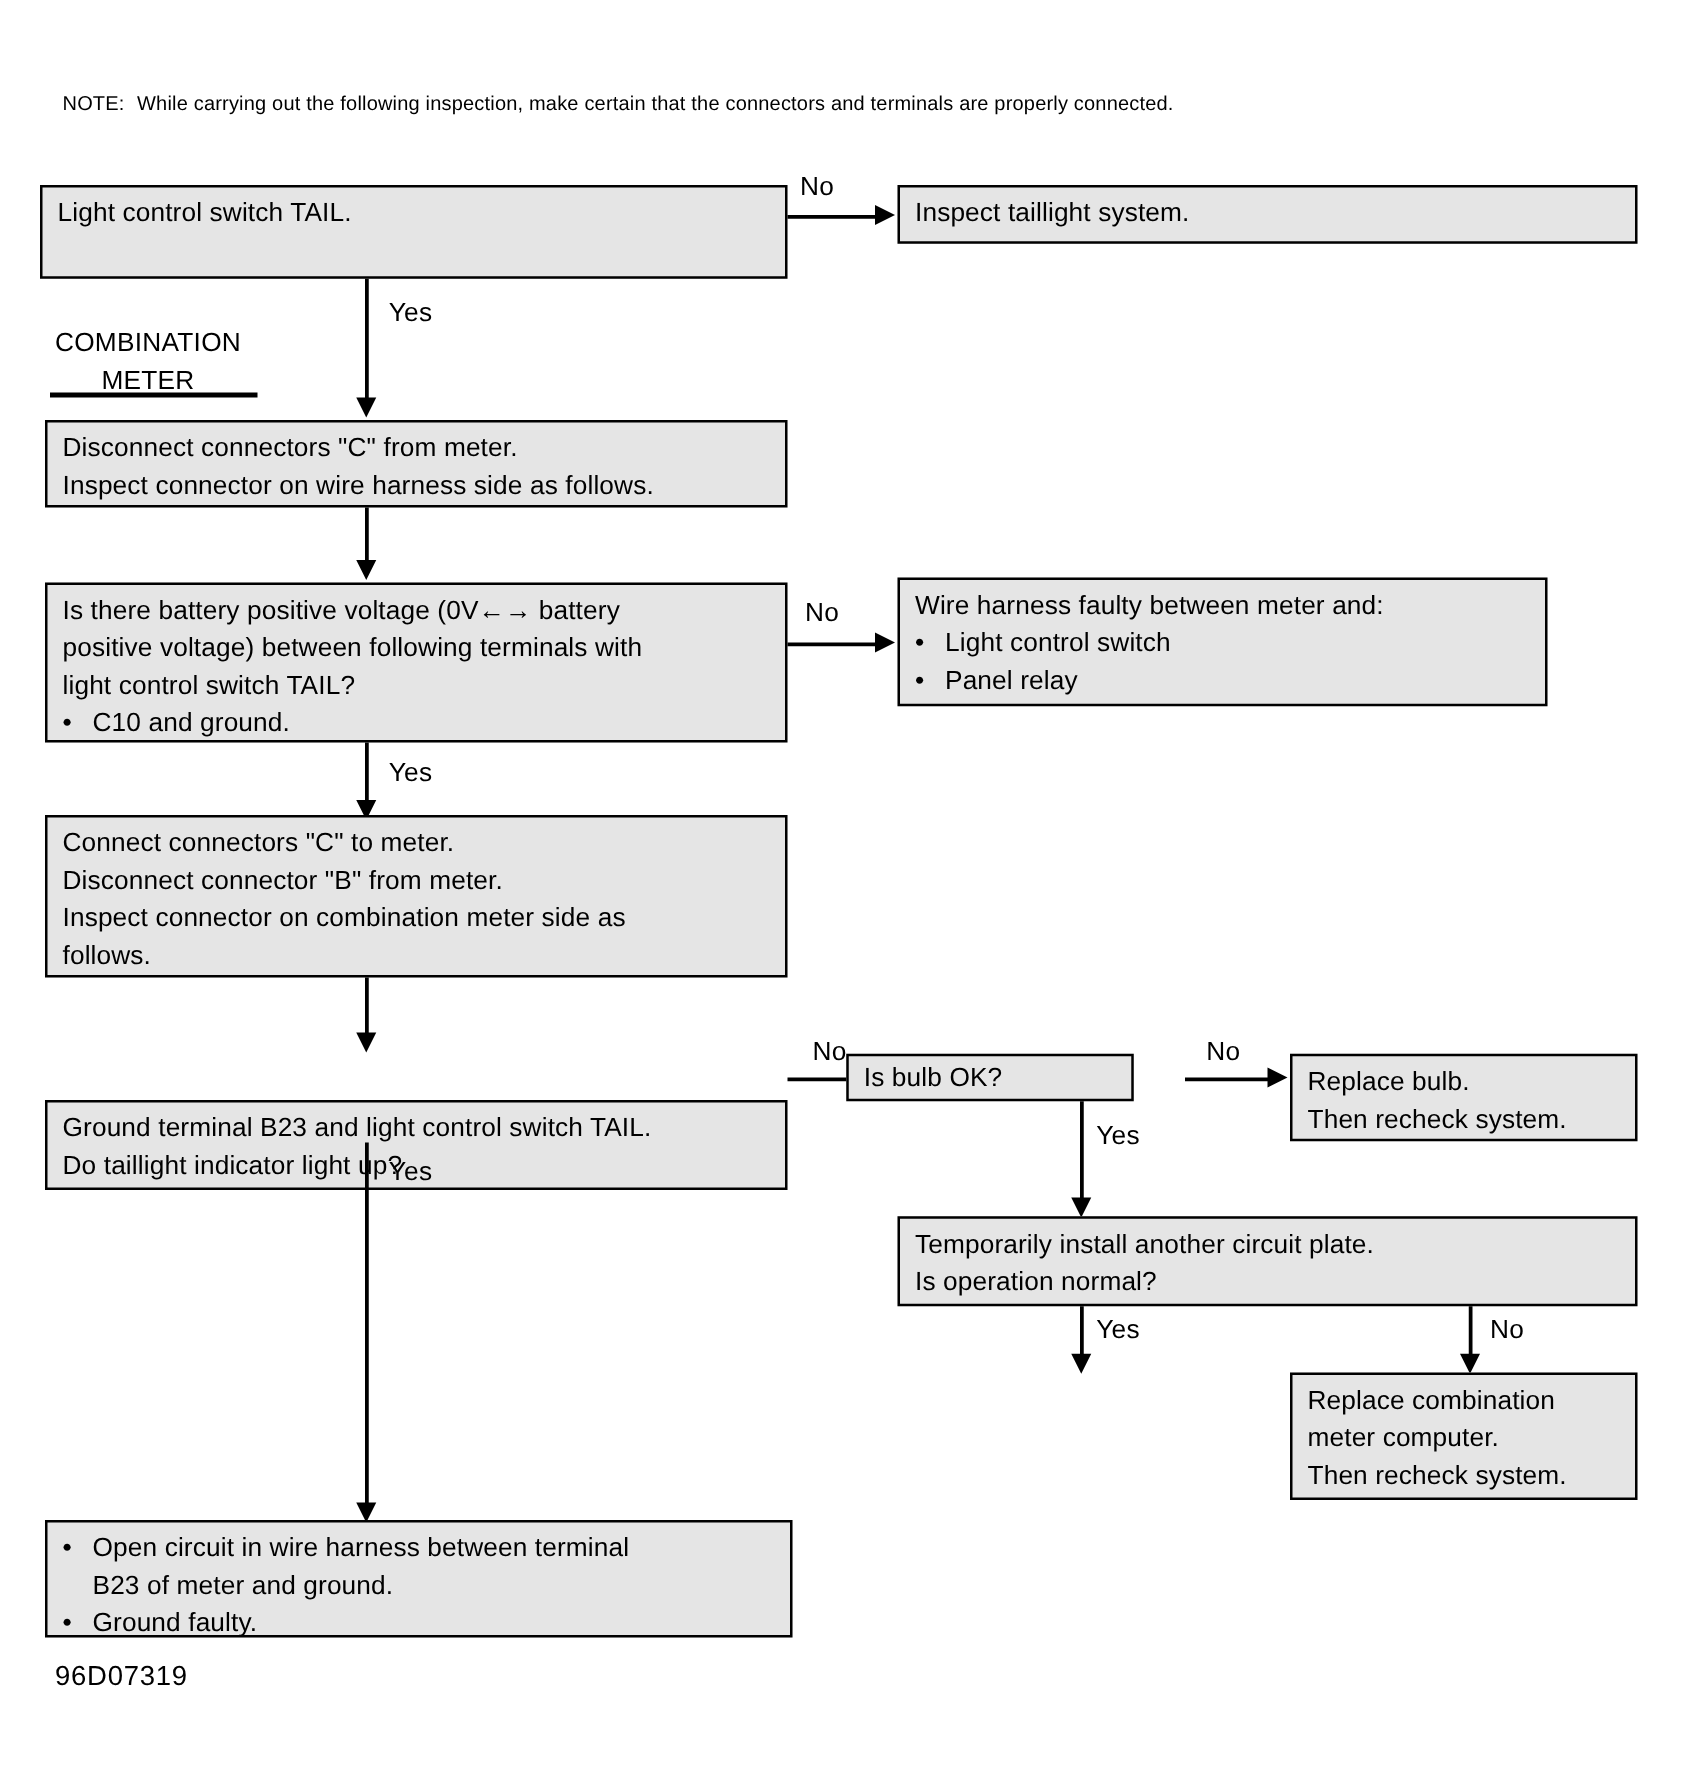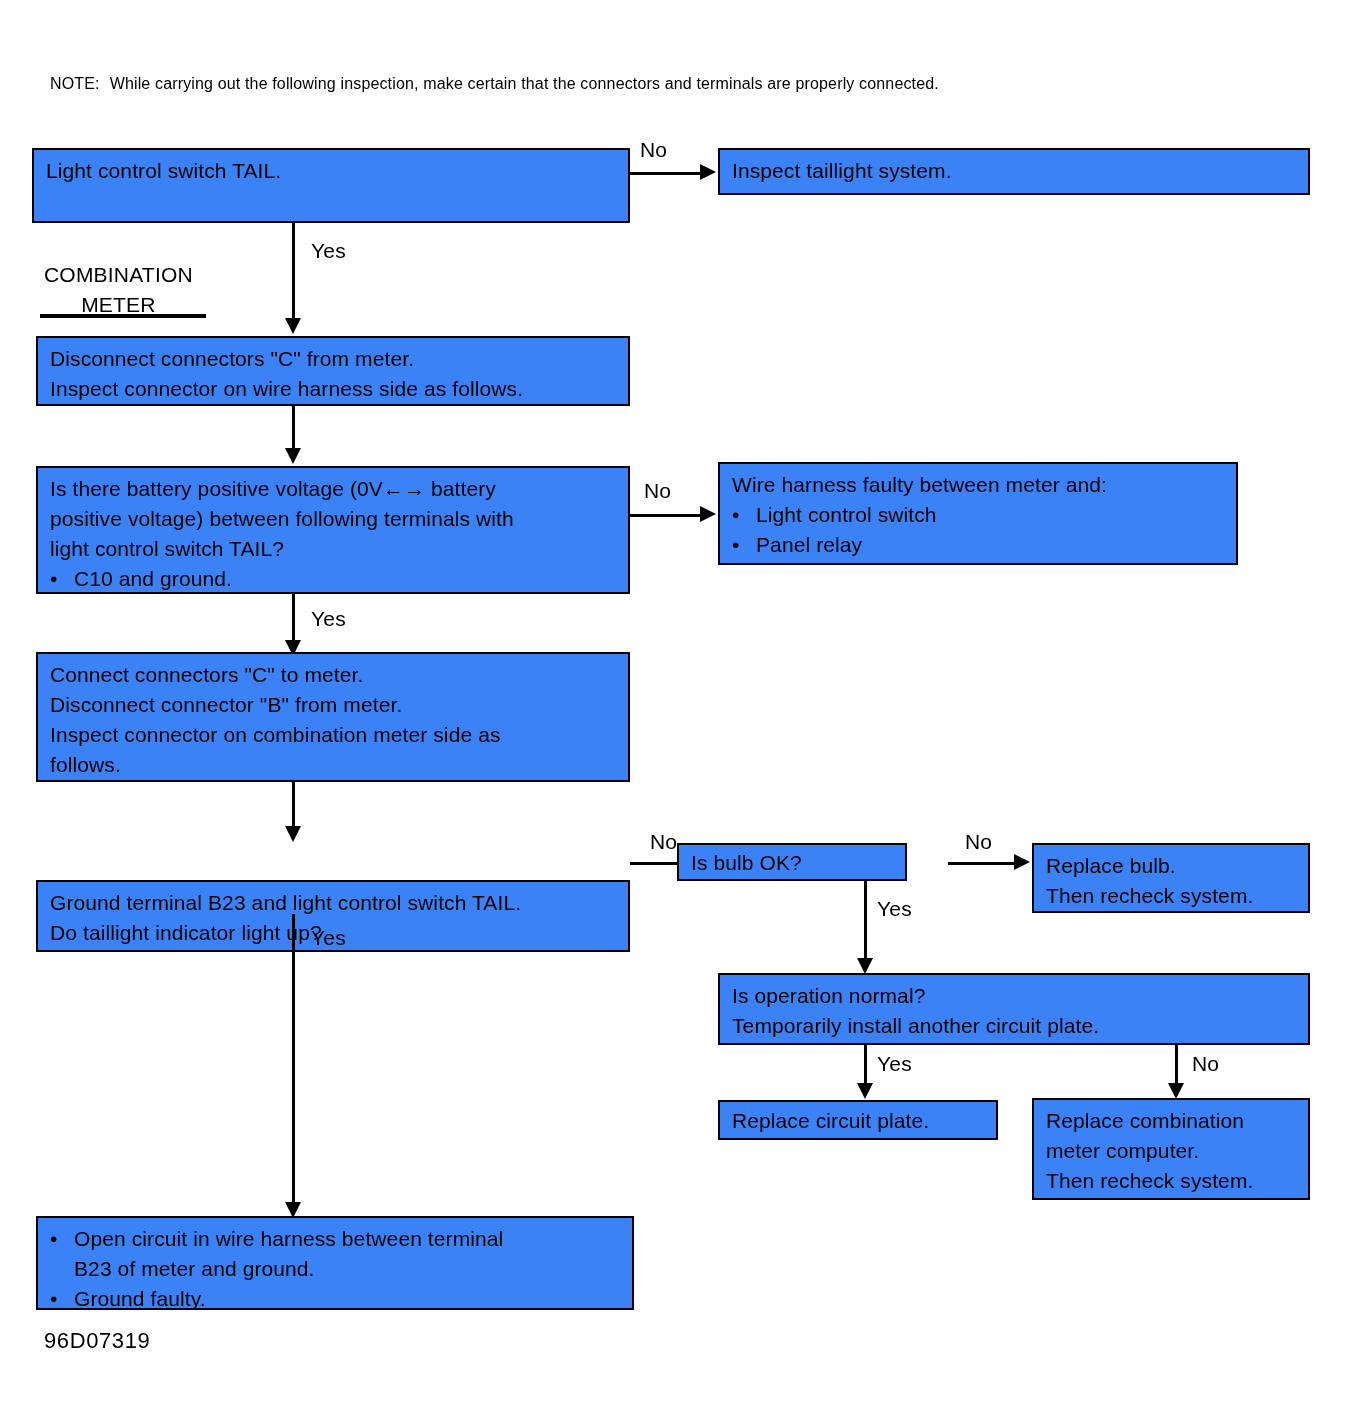--- a/index.html
+++ b/index.html
@@ -23,21 +23,21 @@
     width: 1215px;
     font-size: 16px;
     line-height: 31px;
     letter-spacing: 0.15px;
   }
   .note .lbl { margin-right: 10px; }
 
   .box {
     position: absolute;
     border: 2.5px solid #000;
-    background: #3b82f6;
+    background: #e5e5e5;
     box-sizing: border-box;
     font-size: 21px;
     line-height: 30px;
     padding: 6px 10px 6px 12px;
     letter-spacing: 0.1px;
   }
   .box .line { white-space: nowrap; }
 
   .bullet-line {
     display: flex;
@@ -204,31 +204,28 @@
   <div class="box" style="left:1032px; top:843px; width:278px; height:70px;">
     <div class="line">Replace bulb.</div>
     <div class="line">Then recheck system.</div>
   </div>
 
   <div class="vline" style="left:864px; top:881px; height:86px;"></div>
   <div class="arrow-down" style="left:857px; top:958px;"></div>
   <div class="edge-label" style="left:877px; top:898px;">Yes</div>
 
   <div class="box" style="left:718px; top:973px; width:592px; height:72px;">
+    <div class="line">Temporarily install another circuit plate.</div>
     <div class="line">Is operation normal?</div>
-    <div class="line">Temporarily install another circuit plate.</div>
   </div>
 
   <div class="vline" style="left:864px; top:1045px; height:46px;"></div>
   <div class="arrow-down" style="left:857px; top:1083px;"></div>
   <div class="edge-label" style="left:877px; top:1053px;">Yes</div>
 
-  <div class="box" style="left:718px; top:1100px; width:280px; height:40px; padding-top:4px;">
-    <div class="line">Replace circuit plate.</div>
-  </div>
 
   <div class="vline" style="left:1175px; top:1045px; height:46px;"></div>
   <div class="arrow-down" style="left:1168px; top:1083px;"></div>
   <div class="edge-label" style="left:1192px; top:1053px;">No</div>
 
   <div class="box" style="left:1032px; top:1098px; width:278px; height:102px;">
     <div class="line">Replace combination</div>
     <div class="line">meter computer.</div>
     <div class="line">Then recheck system.</div>
   </div>

